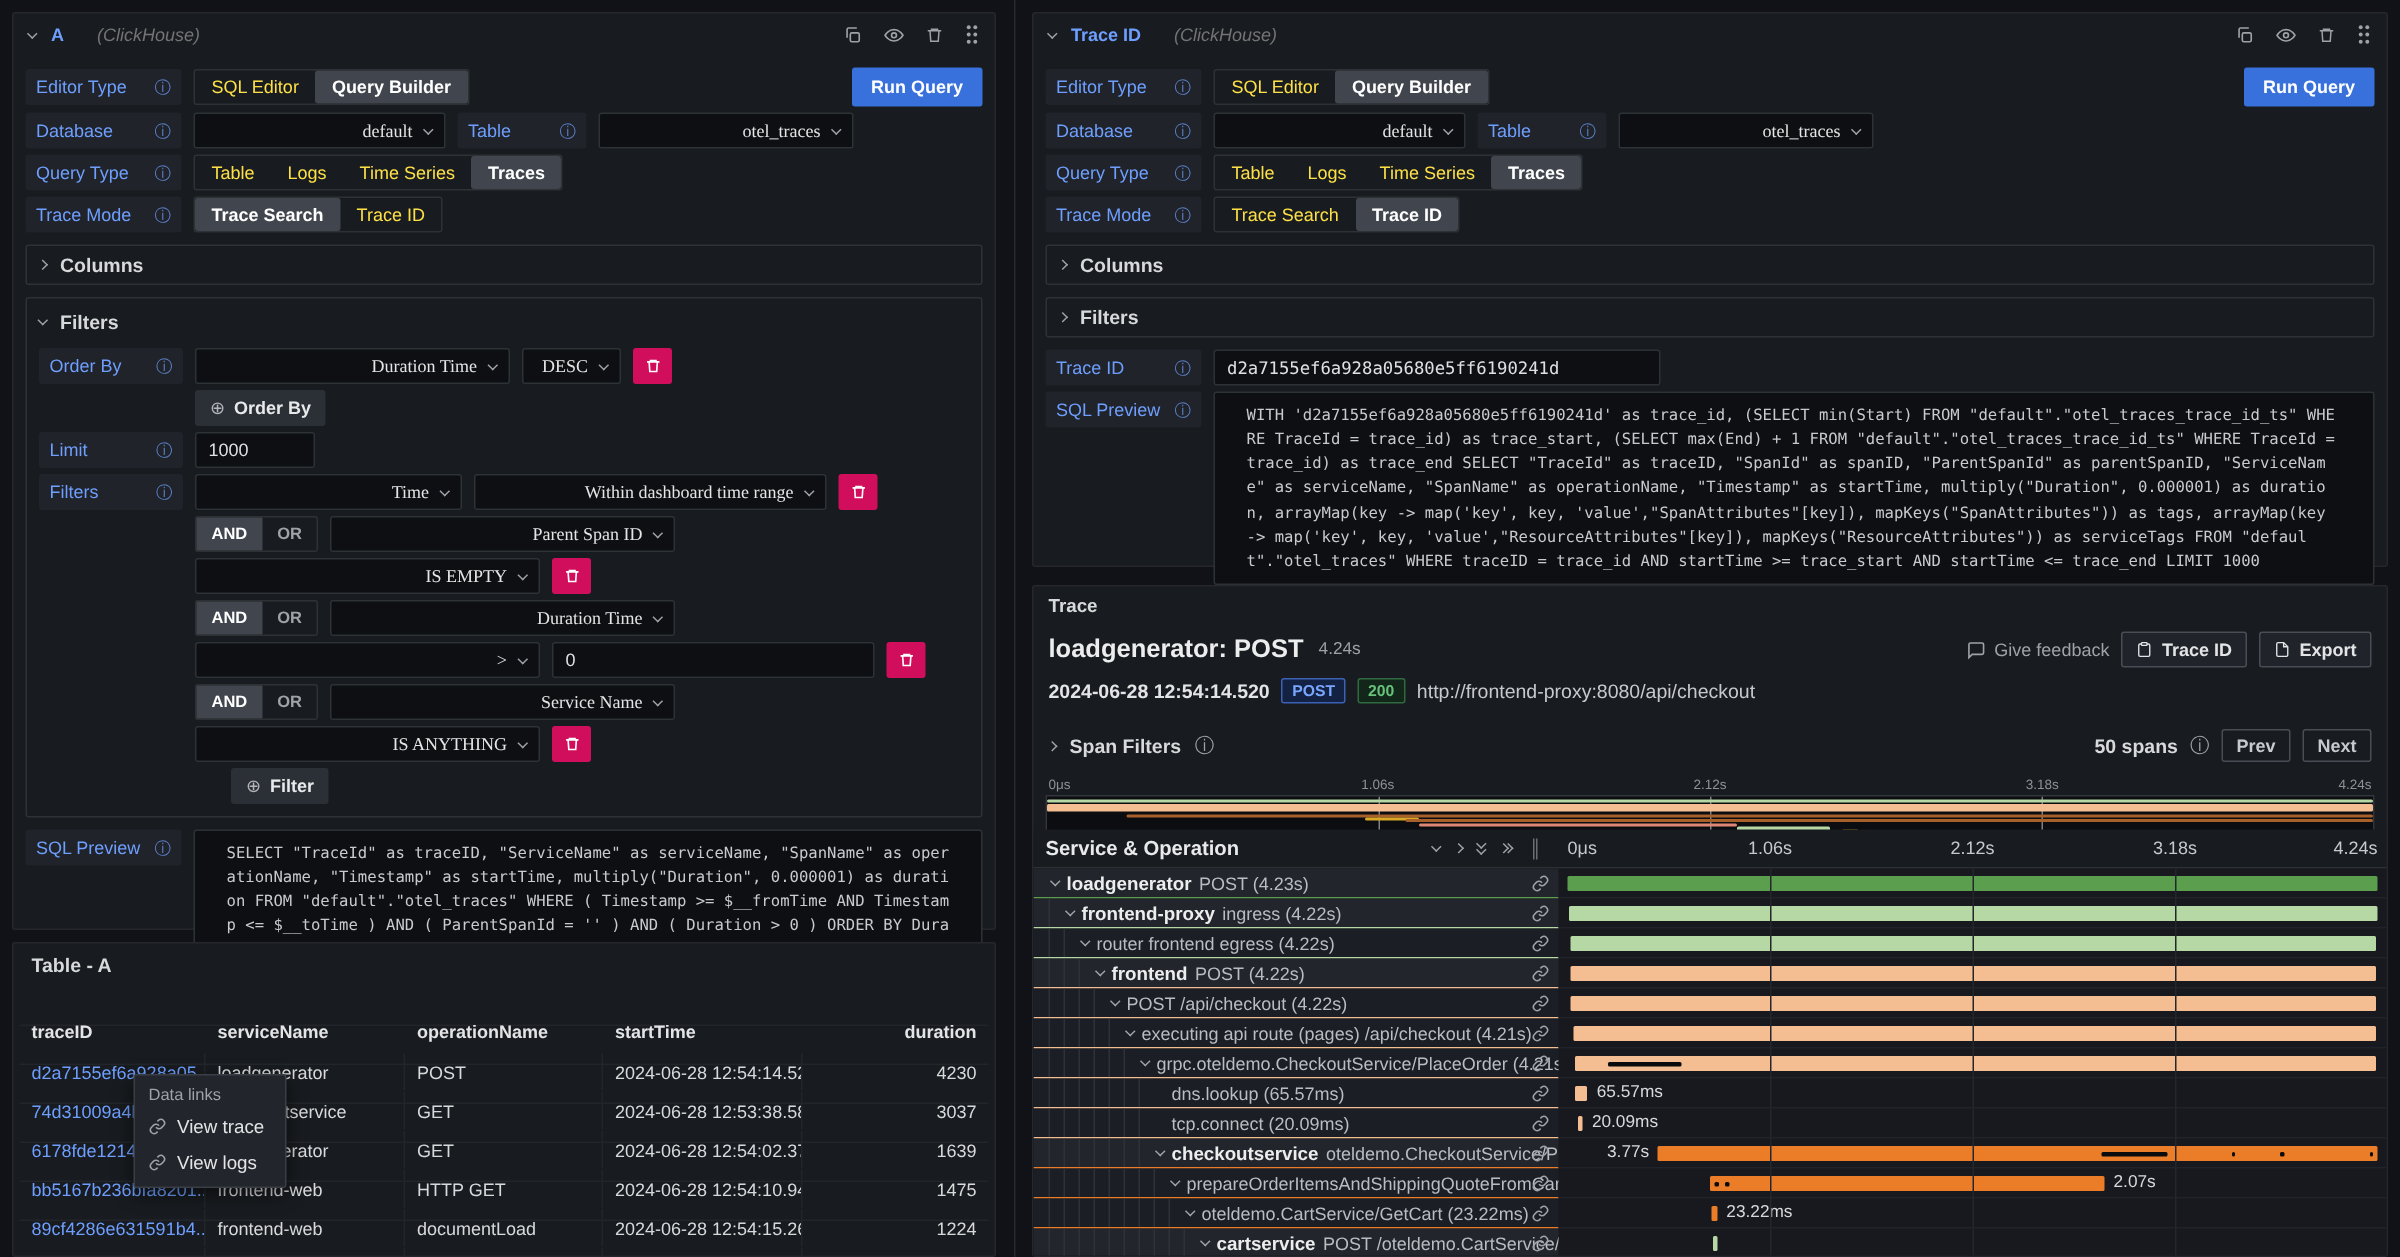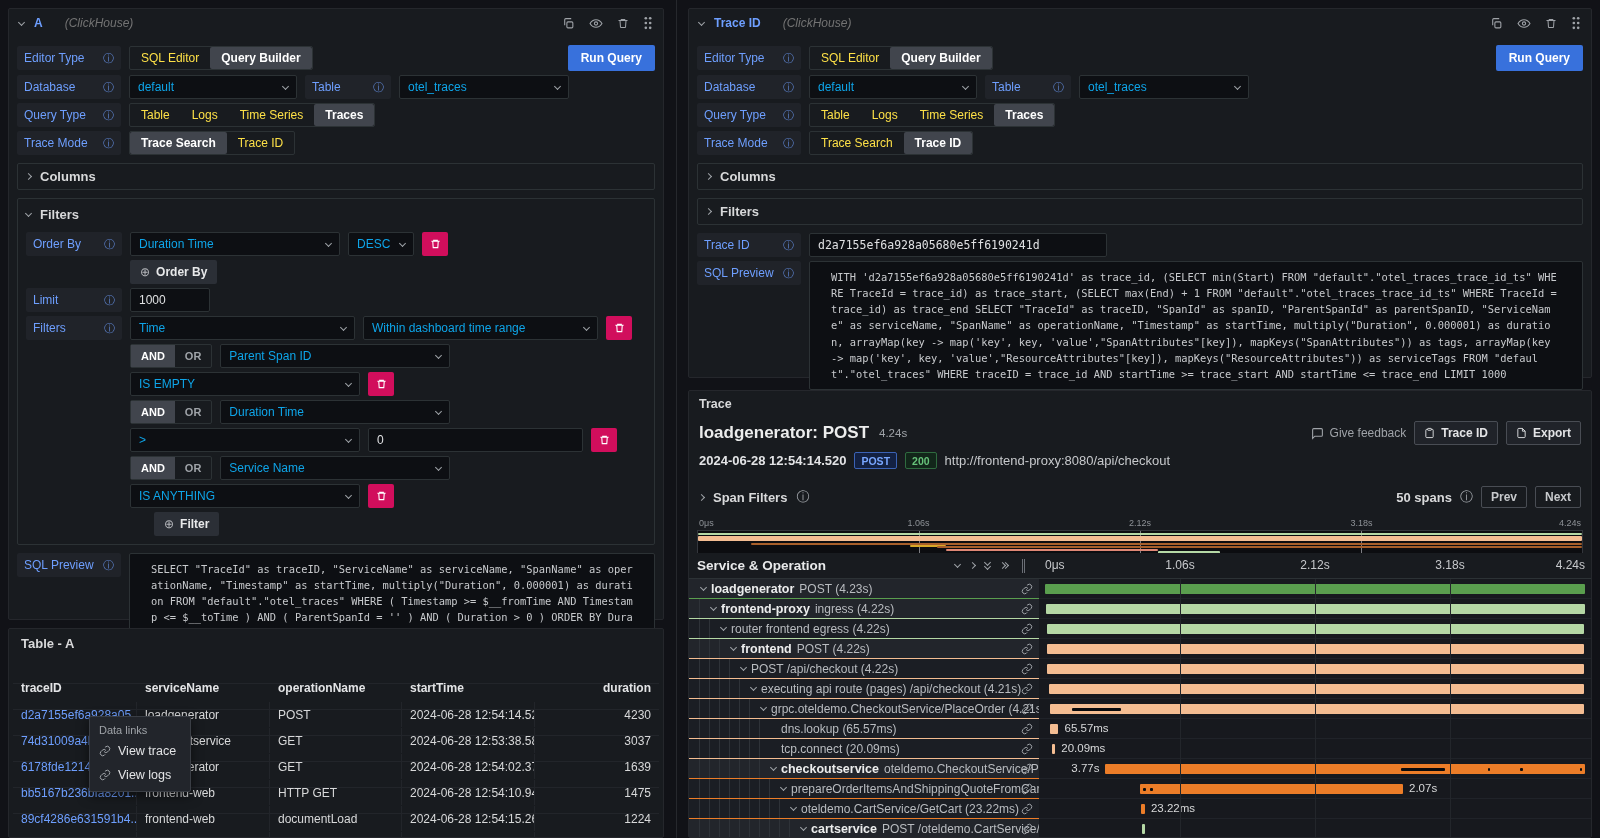--- a/index.html
+++ b/index.html
@@ -11,21 +11,21 @@
   .phdr .ds { color:#737373; font-style:italic; margin-left:12px;text-align:center; }
   .hicons { margin-left:auto; display:flex; gap:14px; align-items:center; color:#9fa3a8; }
   .hicons svg { display:block; }
   .ebody { padding:8px; }
   .frow { display:flex; align-items:center; gap:8px; margin-bottom:4px; }
   .lbl { min-width:104px; height:24px; background:#202329; border-radius:2px; display:flex; align-items:center; justify-content:space-between; padding:0 7px; color:#6e9fff; font-size:12px; flex:0 0 auto; }
   .lbl .inf { opacity:.75; font-size:11px; }
   .seg { display:flex; border:1px solid #2c3235; border-radius:2px; height:24px; align-items:stretch; }
   .seg .opt { padding:0 11px; display:flex; align-items:center; color:#fde047; cursor:pointer; border-radius:2px; font-size:12px; }
   .seg .opt.sel { background:#41454d; color:#fff; font-weight:700; }
-  .select { height:24px; background:#0d0f13; border:1px solid #2c3235; border-radius:2px; display:flex; align-items:center; justify-content:space-between; padding:0 8px; color:#0ea5e9; font-size:12px; }
+  .select { height:24px; background:#0d0f13; border:1px solid #2c3235; border-radius:2px; display:flex; align-items:center; justify-content:flex-end; padding:0 8px; color:#e5e5e5; font-size:12px;font-family:Liberation Serif, serif; }
   .input { height:24px; background:#0d0f13; border:1px solid #2c3235; border-radius:2px; display:flex; align-items:center; padding:0 8px; color:#dfe0e2; font-size:12px; }
   .cv { display:inline-block; width:5px; height:5px; border-right:1.4px solid currentColor; border-bottom:1.4px solid currentColor; flex:0 0 auto; }
   .cv.down { transform:rotate(45deg); margin-top:-2px; }
   .cv.right { transform:rotate(-45deg); }
   .caret { color:#9fa3a8; margin-left:8px; }
   .btn-blue { height:26px; background:#3871dc; color:#fff; font-weight:700; font-size:12px; border-radius:2px; display:flex; align-items:center; padding:0 13px; margin-left:auto; cursor:pointer; }
   .btn-del { width:26px; height:24px; background:#d10e5c; border-radius:2px; display:flex; align-items:center; justify-content:center; cursor:pointer; flex:0 0 auto; }
   .btn-add { height:24px; background:#2b2f36; border-radius:2px; display:flex; align-items:center; gap:6px; padding:0 10px; color:#e8e9ea; font-size:12px; font-weight:500; cursor:pointer; }
   .btn-sec { height:26px; background:#34373e; border-radius:2px; display:flex; align-items:center; gap:7px; padding:0 11px; color:#e8e9ea; font-size:12px; font-weight:500; cursor:pointer; }
   .collapse-box { border:1px solid #2c3235; border-radius:2px; padding:5px 8px; margin:8px 0; display:flex; align-items:center; gap:9px; font-weight:700; font-size:13px; color:#d8d9da; }
@@ -226,21 +226,21 @@
           </span>
         <div class="input" style="width:80px">
             <span>1000</span>
           </div>
       </div>
       <div class="frow">
         <span class="lbl" style="min-width:96px">
             <span>Filters</span>
             <span class="inf">ⓘ</span>
           </span>
-        <div class="select" style="width:225px">
+        <div class="select" style="width:178px">
             <span>Time</span>
             <i class="cv down caret"></i>
           </div>
         <div class="select" style="width:235px">
             <span>Within dashboard time range</span>
             <i class="cv down caret"></i>
           </div>
         <div class="btn-del">
             <svg width="11" height="12" viewBox="0 0 24 24" fill="none" stroke="#fff" stroke-width="2.4">
               <path d="M3 6h18M8 6V4h8v2M6 6l1 14h10l1-14"></path>

